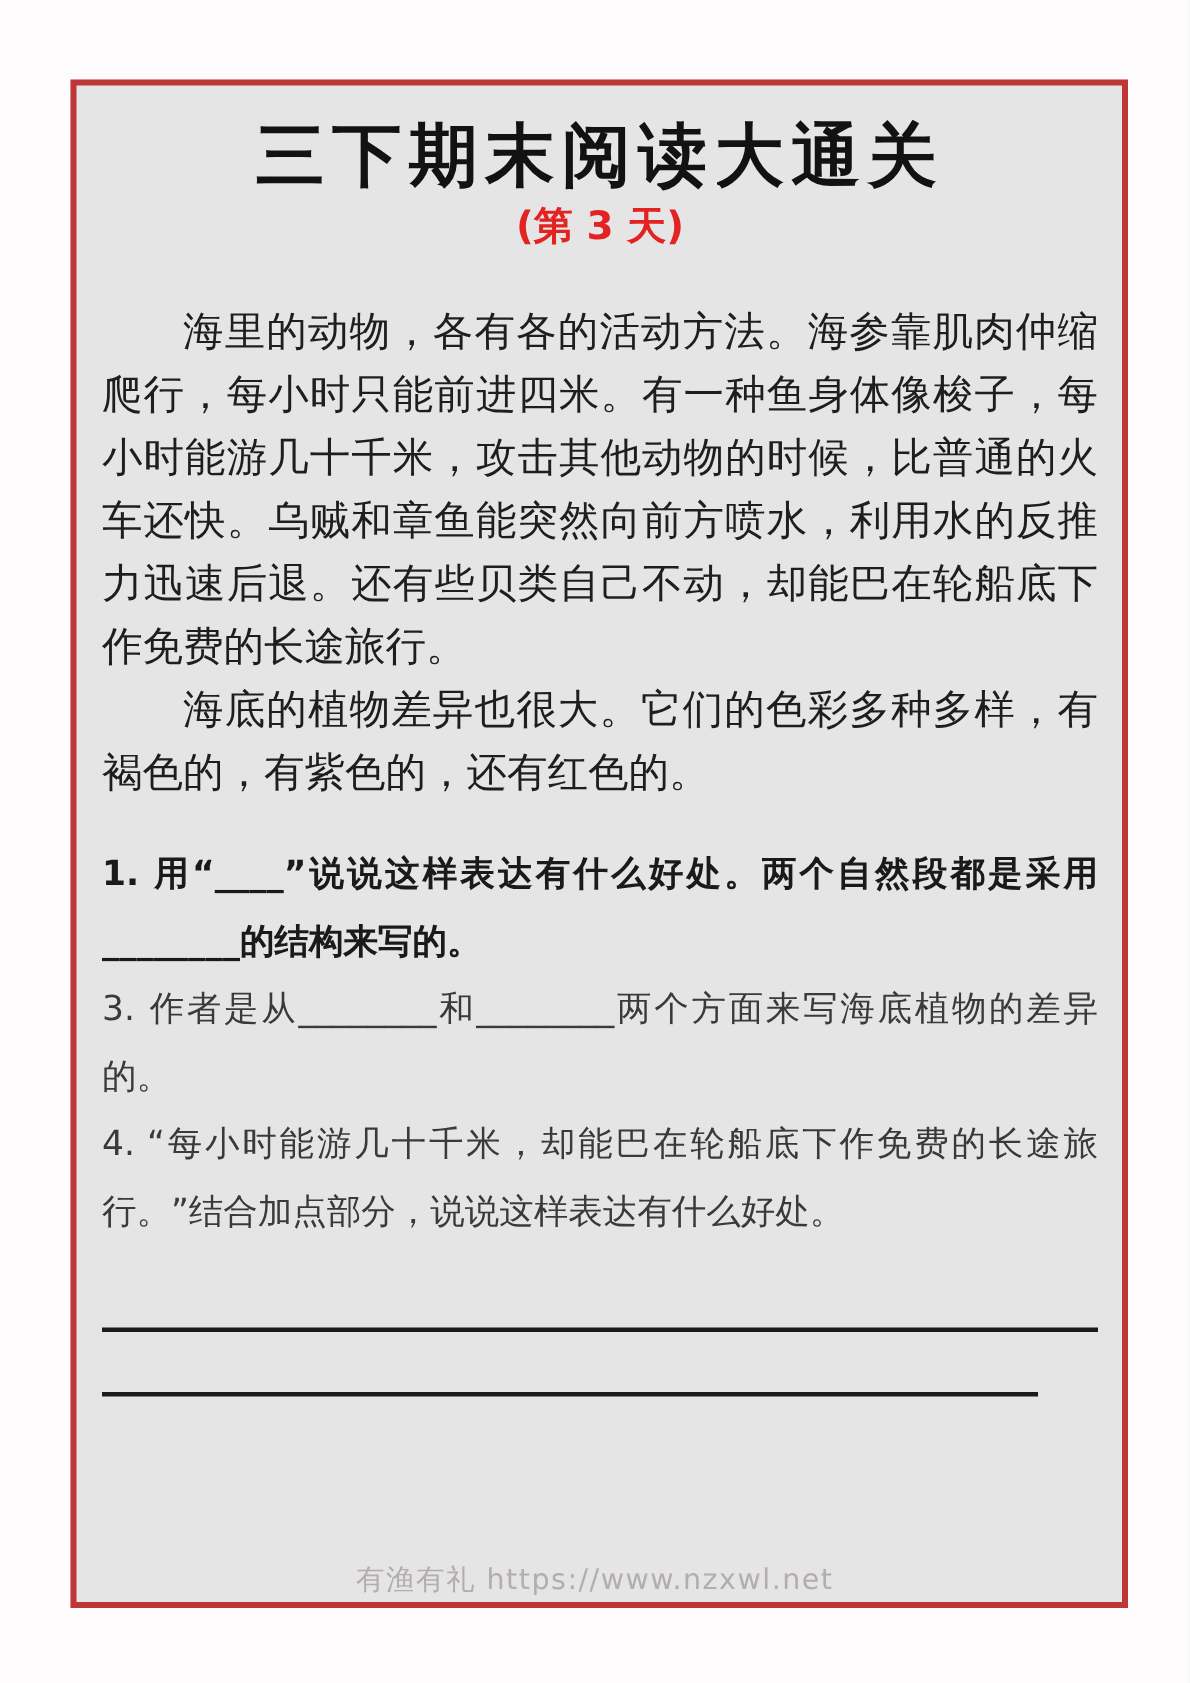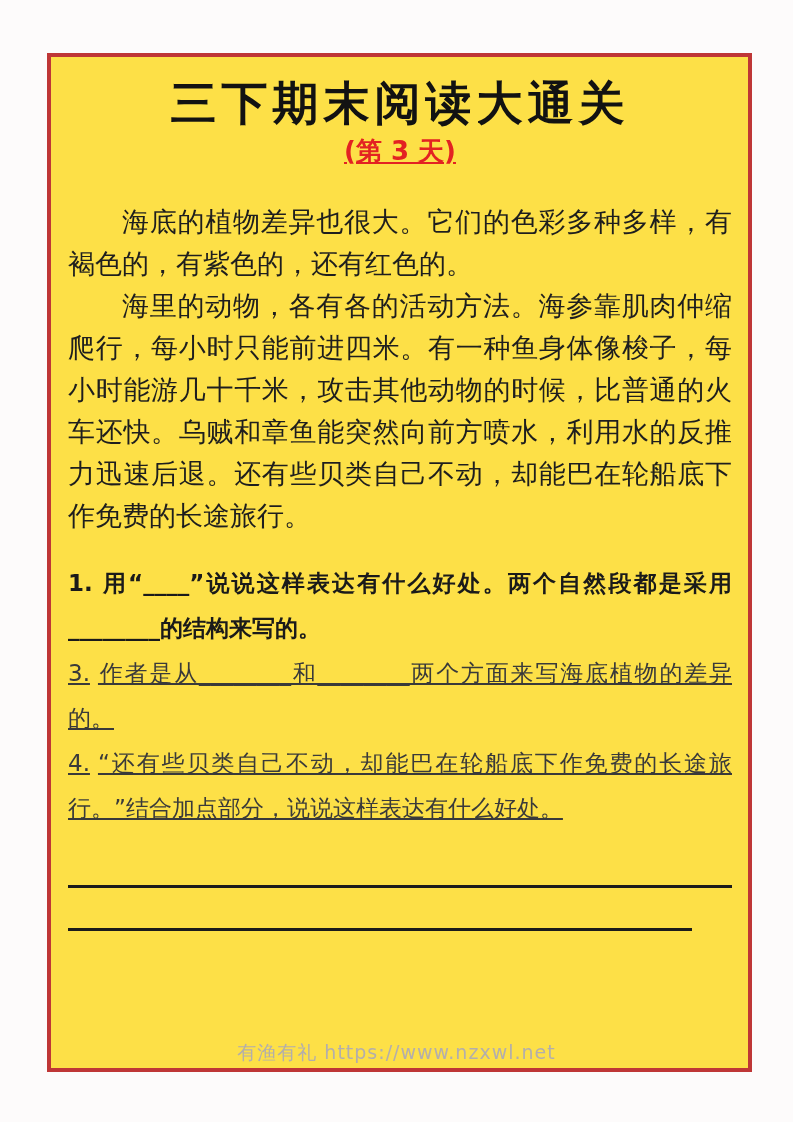--- a/index.html
+++ b/index.html
@@ -16,41 +16,40 @@
     color: #1c1c1c;
   }
   .page-frame {
     position: absolute;
     left: 47px;
     top: 53px;
     width: 705px;
     height: 1019px;
     box-sizing: border-box;
     border: 4px solid #bf3636;
-    background: #fde047;
+    background: #e5e5e5;
     padding: 12px 16px 0 17px;
   }
   .doc-title {
     text-align: center;
     font-size: 46px;
     font-weight: 900;
     letter-spacing: 5px;
     line-height: 56px;
     margin-top: 6px;
     color: #121212;
     font-family: "DejaVu Sans", sans-serif;
   }
   .doc-subtitle {
     text-align: center;
     font-size: 26px;
     font-weight: 800;
     line-height: 32px;
     margin-top: 4px;
     color: #e32222;
-    text-decoration: underline;
   }
   .passage {
     margin-top: 34px;
     font-family: "DejaVu Serif", "Liberation Serif", serif;
     font-size: 27px;
     line-height: 42px;
     text-align: justify;
     color: #1e1e1e;
   }
   .passage p {
@@ -66,21 +65,20 @@
   .question {
     margin: 0;
   }
   .question.bold {
     font-weight: 600;
     color: #1a1a1a;
   }
   .question.light {
     font-weight: 400;
     color: #3a3a3a;
-    text-decoration: underline;
   }
   .question .q-num {
     margin-right: 8px;
   }
   .answer-lines {
     margin-top: 14px;
   }
   .answer-line {
     height: 40px;
     border-bottom: 3px solid #1b1b1b;
@@ -102,28 +100,28 @@
 </head>
 <body>
 
 <div class="page-frame">
 
   <div class="doc-title">三下期末阅读大通关</div>
 
   <div class="doc-subtitle">(第 3 天)</div>
 
   <div class="passage">
+    <p>海里的动物，各有各的活动方法。海参靠肌肉仲缩爬行，每小时只能前进四米。有一种鱼身体像梭子，每小时能游几十千米，攻击其他动物的时候，比普通的火车还快。乌贼和章鱼能突然向前方喷水，利用水的反推力迅速后退。还有些贝类自己不动，却能巴在轮船底下作免费的长途旅行。</p>
     <p>海底的植物差异也很大。它们的色彩多种多样，有褐色的，有紫色的，还有红色的。</p>
-    <p>海里的动物，各有各的活动方法。海参靠肌肉仲缩爬行，每小时只能前进四米。有一种鱼身体像梭子，每小时能游几十千米，攻击其他动物的时候，比普通的火车还快。乌贼和章鱼能突然向前方喷水，利用水的反推力迅速后退。还有些贝类自己不动，却能巴在轮船底下作免费的长途旅行。</p>
   </div>
 
   <div class="questions">
     <p class="question bold"><span class="q-num">1.</span><span>用“____”说说这样表达有什么好处。两个自然段都是采用________的结构来写的。</span></p>
     <p class="question light"><span class="q-num">3.</span><span>作者是从________和________两个方面来写海底植物的差异的。</span></p>
-    <p class="question light"><span class="q-num">4.</span><span>“还有些贝类自己不动，却能巴在轮船底下作免费的长途旅行。”结合加点部分，说说这样表达有什么好处。</span></p>
+    <p class="question light"><span class="q-num">4.</span><span>“每小时能游几十千米，却能巴在轮船底下作免费的长途旅行。”结合加点部分，说说这样表达有什么好处。</span></p>
   </div>
 
   <div class="answer-lines">
     <div class="answer-line first"></div>
     <div class="answer-line second"></div>
   </div>
 
 </div>
 
 <div class="page-footer">有渔有礼 https://www.nzxwl.net</div>

